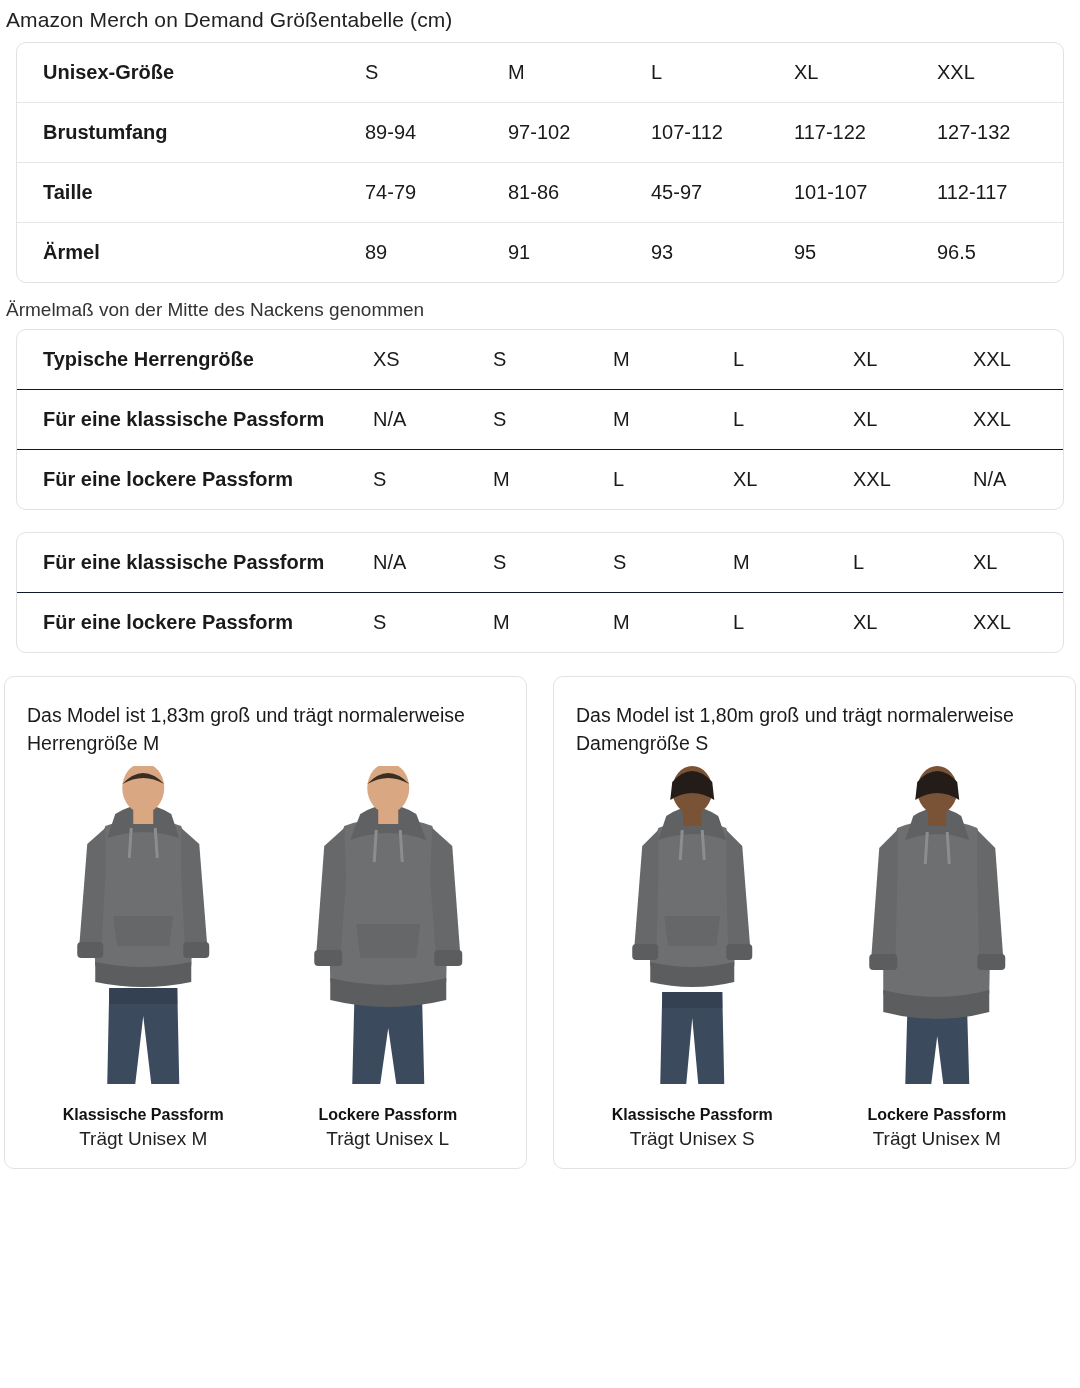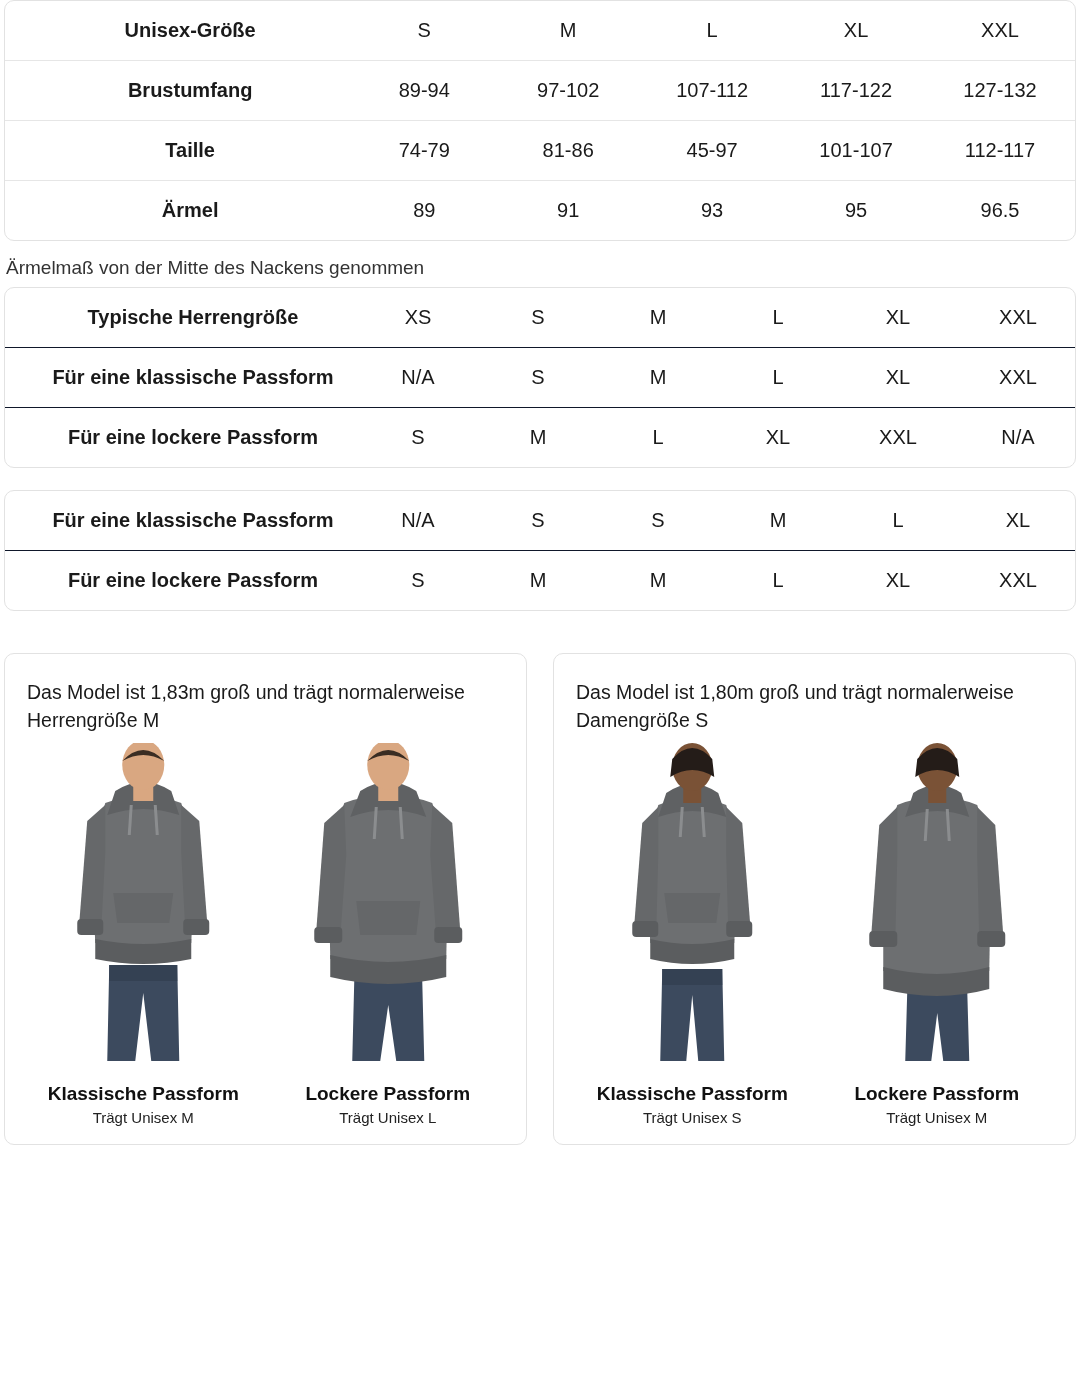--- a/index.html
+++ b/index.html
@@ -21,24 +21,23 @@
   }
   .title {
     font-size: 21px;
     color: #222222;
     padding: 8px 0 10px 6px;
     letter-spacing: 0.1px;
   }
   .card {
     border: 1px solid #e2e2e2;
     border-radius: 10px;
-    margin: 0 4px;
+    margin: 0 16px;
     overflow: hidden;
     background: #fff;
-    text-align: center;
   }
   table {
     width: 100%;
     border-collapse: collapse;
     table-layout: fixed;
   }
   td {
     font-size: 20px;
     color: #1a1a1a;
     padding: 18px 6px 18px 0;
@@ -69,21 +68,21 @@
     width: 356px;
   }
   .fit-table td.val { width: 120px; }
   .fit-table tr + tr td { border-top: 1px solid #0f172a; }
 
   .spacer { height: 22px; }
 
   .models-row {
     display: flex;
     gap: 26px;
-    margin: 42px 4px 10px 4px;
+    margin: 23px 4px 10px 4px;
   }
   .model-card {
     flex: 1 1 0;
     border: 1px solid #e2e2e2;
     border-radius: 10px;
     padding: 24px 22px 18px 22px;
     background: #fff;
   }
   .model-caption {
     font-size: 19.5px;
@@ -101,40 +100,41 @@
     display: flex;
     flex-direction: column;
     align-items: center;
   }
   .fig-art {
     width: 100%;
     height: 330px;
     display: block;
   }
   .fig-title {
-    font-size: 19px;
+    font-size: 16px;
     font-weight: bold;
     color: #111;
     margin-top: 10px;
     text-align: center;
     white-space: nowrap;
   }
   .fig-sub {
-    font-size: 15px;
+    font-size: 19px;
     color: #222;
     margin-top: 4px;
     text-align: center;
     white-space: nowrap;
   }
 </style>
 </head>
 <body>
 
 <div class="page">
 
+  <div class="title">Amazon Merch on Demand Größentabelle (cm)</div>
 
   <div class="card">
     <table class="sizes-table">
       <tbody>
         <tr>
           <td class="label">Unisex-Größe</td>
           <td class="val">S</td>
           <td class="val">M</td>
           <td class="val">L</td>
           <td class="val">XL</td>

